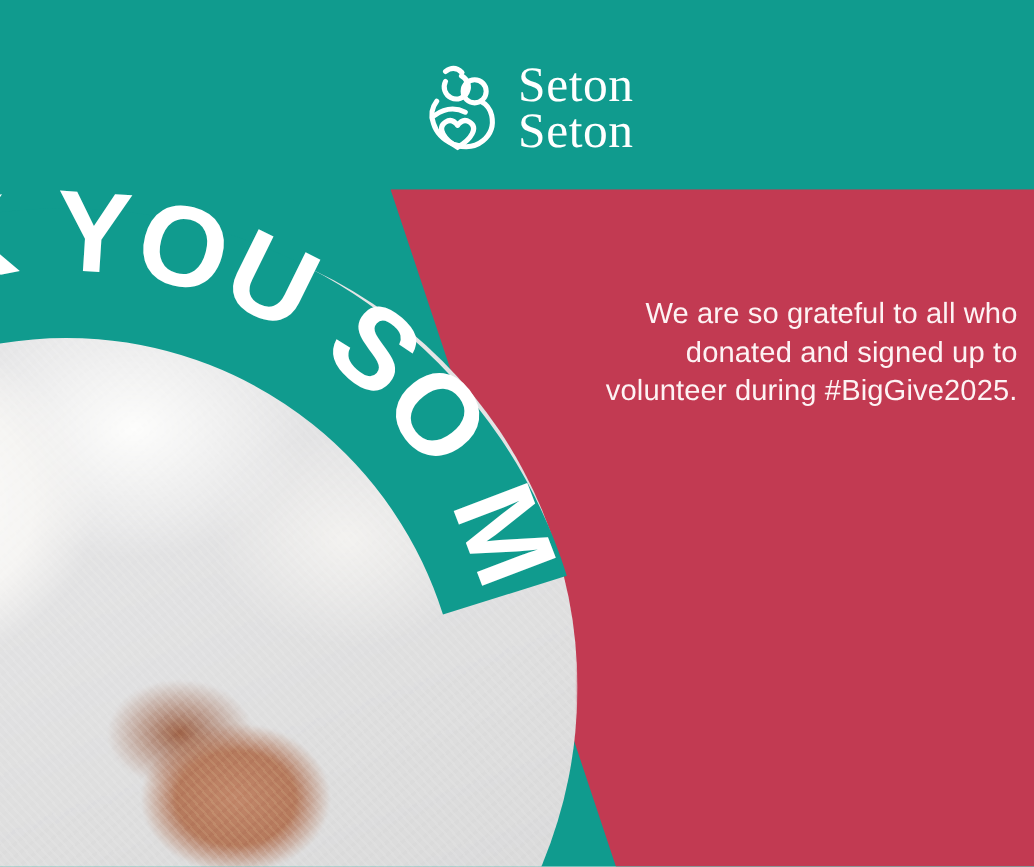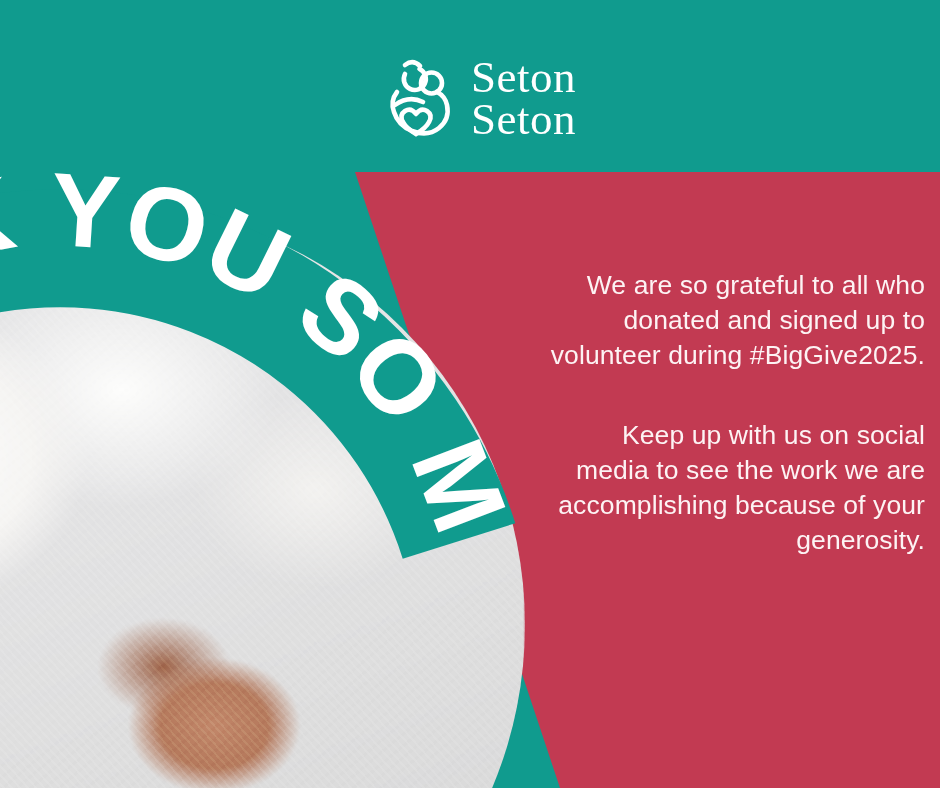--- a/index.html
+++ b/index.html
@@ -124,16 +124,15 @@
     </svg>
     <div id="logo-words">
       <div>Seton</div>
       <div>Seton</div>
     </div>
   </div>
 
   <div id="copy">
     <p>We are so grateful to all who donated and signed up to volunteer during #BigGive2025.</p>
     <div class="gap"></div>
-    <p>Keep up with us on social media to see the work we are accomplishing because of your generosity.</p>
   </div>
 
 </div>
 
 </body></html>

